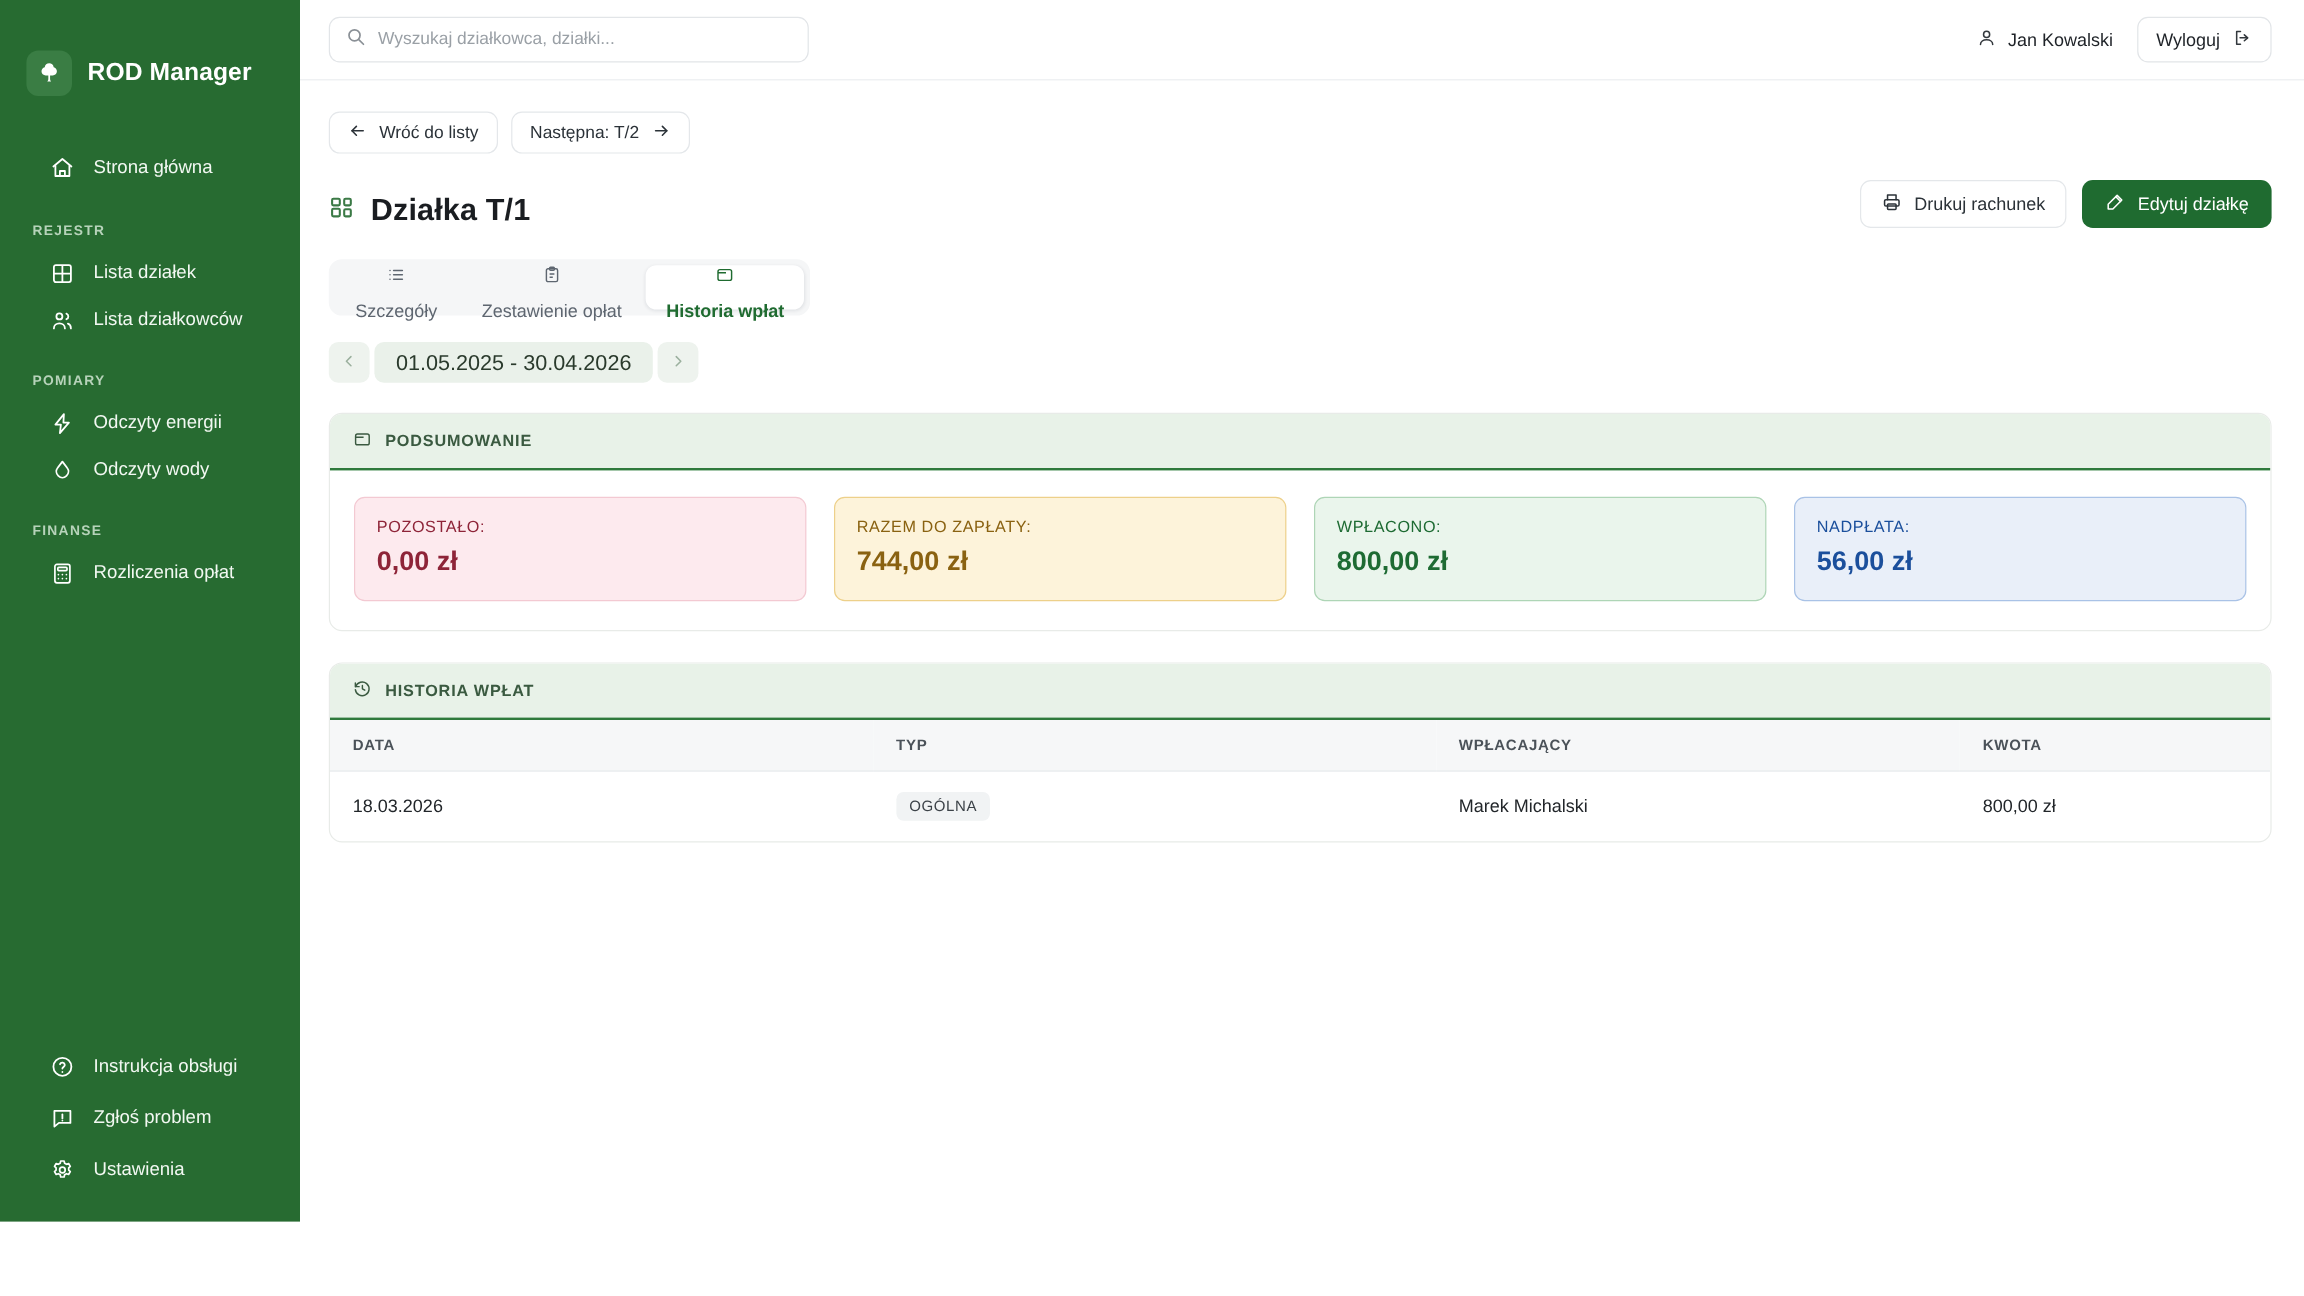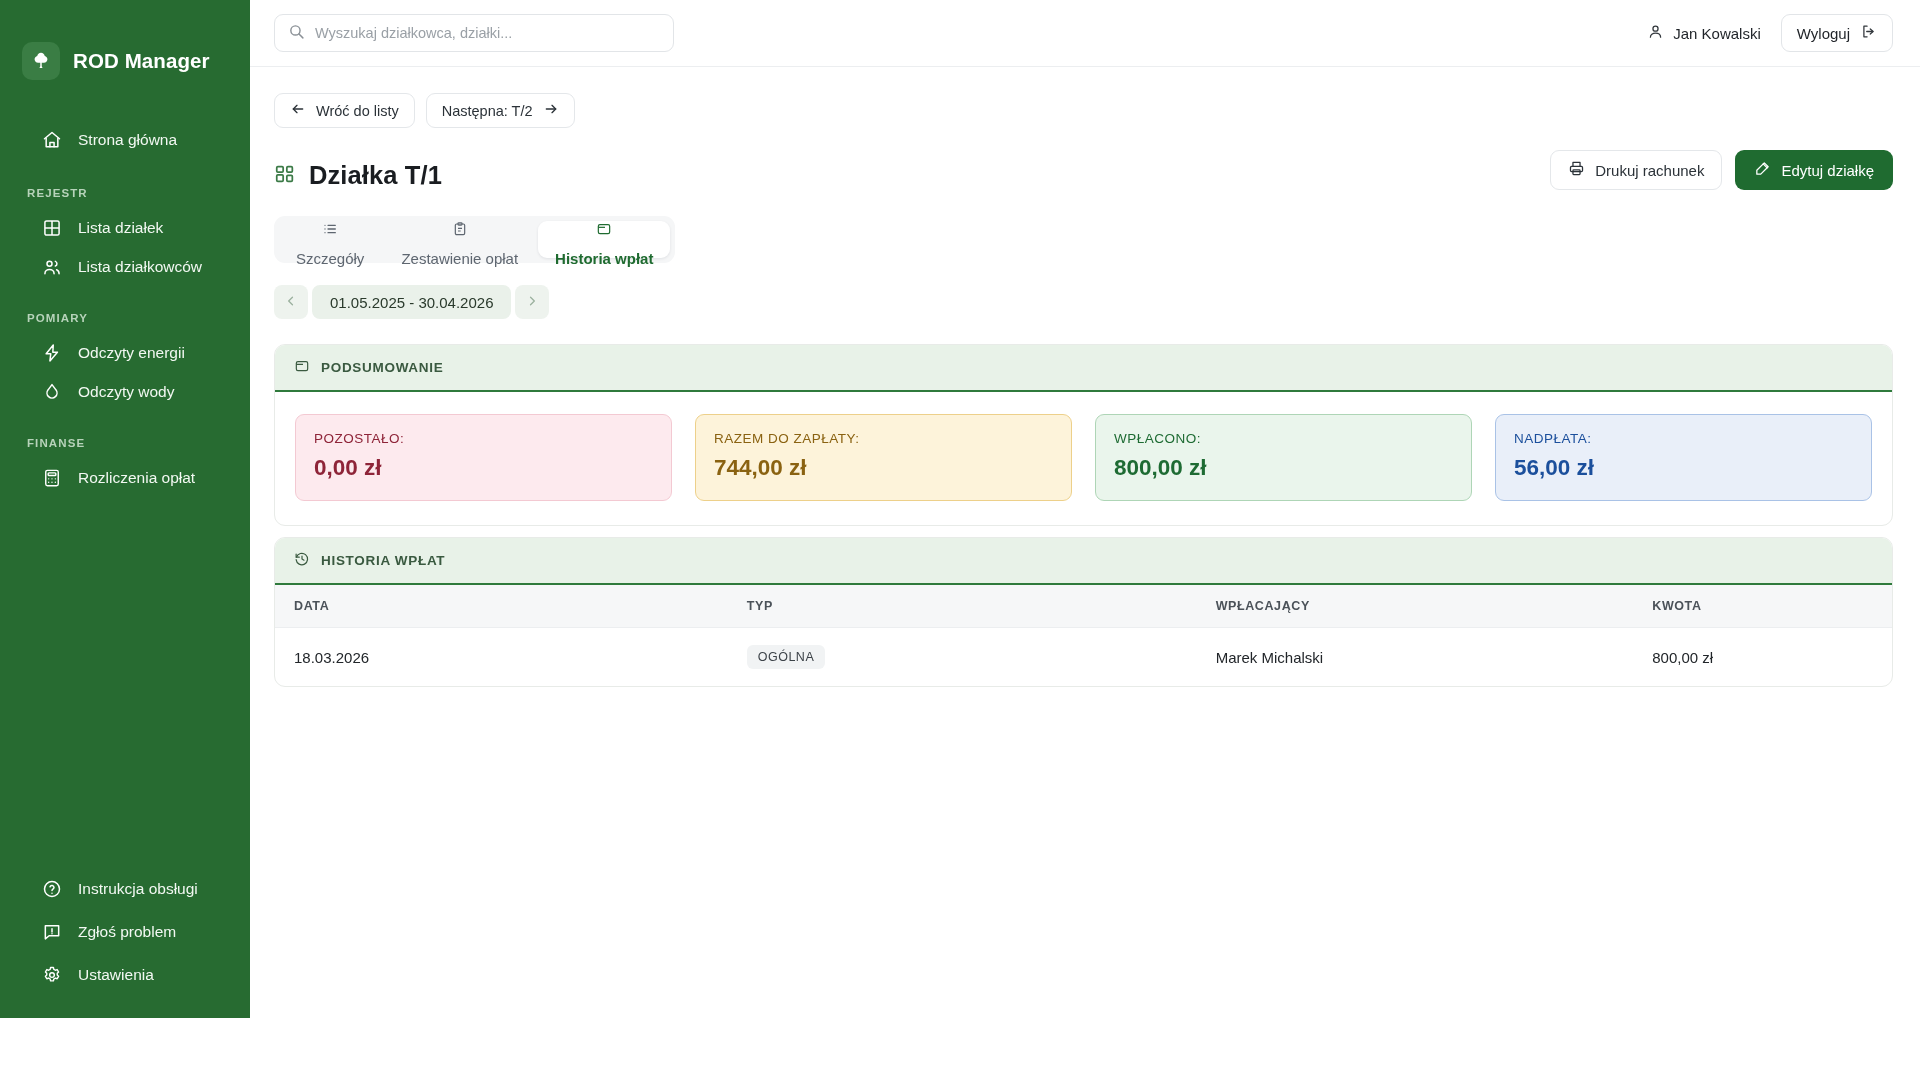--- a/index.html
+++ b/index.html
@@ -123,26 +123,26 @@
   .date-arrow {
     width: 34px; height: 34px; border-radius: 8px; border: none;
     background: #eef3ee; color: #9bb09e; cursor: pointer;
     display: flex; align-items: center; justify-content: center;
     font-family: inherit;
   }
   .date-label {
     height: 34px; display: flex; align-items: center;
     padding: 0 18px; border-radius: 8px;
     background: #eaf1ea; color: #2a3a2c;
-    font-size: 15px; cursor: pointer;
+    font-size: 18px; cursor: pointer;
   }
 
   .card {
     border: 1px solid #e8ebe8; border-radius: 11px;
-    background: #fff; margin-bottom: 11px; overflow: hidden;
+    background: #fff; margin-bottom: 26px; overflow: hidden;
   }
   .card-head {
     display: flex; align-items: center; gap: 11px;
     background: #e8f2e8; border-bottom: 2px solid #2f7a3c;
     padding: 13px 19px;
     font-size: 13.5px; font-weight: 700; letter-spacing: .7px; color: #3a5a40;
   }
 
   .stats { display: flex; gap: 23px; padding: 22px 20px 24px; }
   .stat { flex: 1 1 0; border-radius: 9px; padding: 16px 18px 19px; border: 1.5px solid; }

